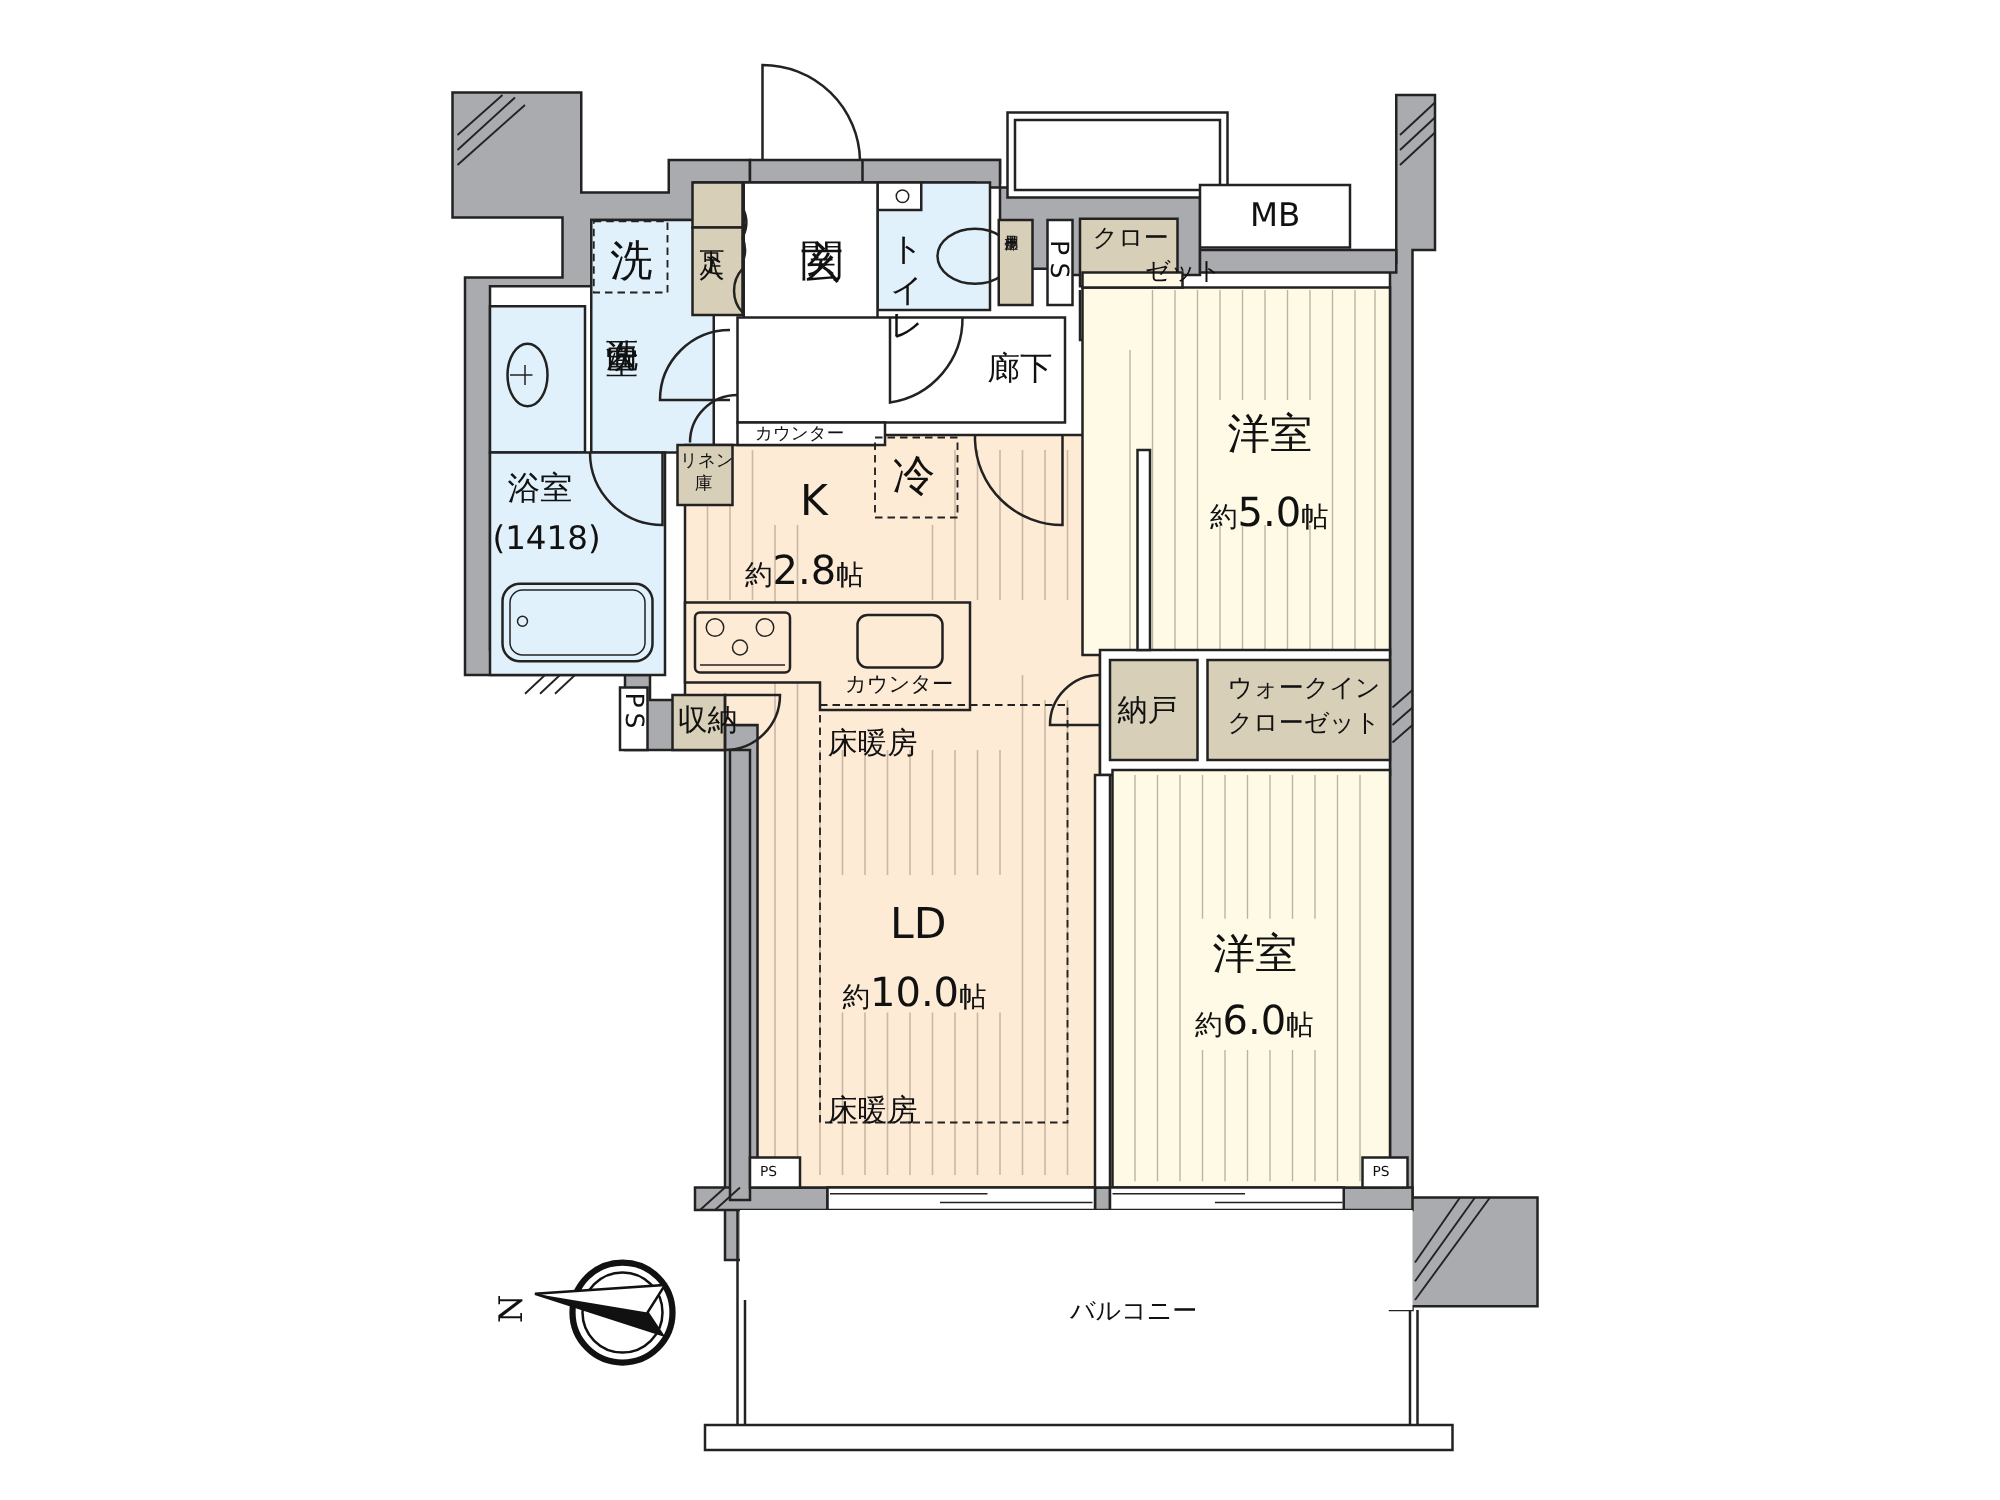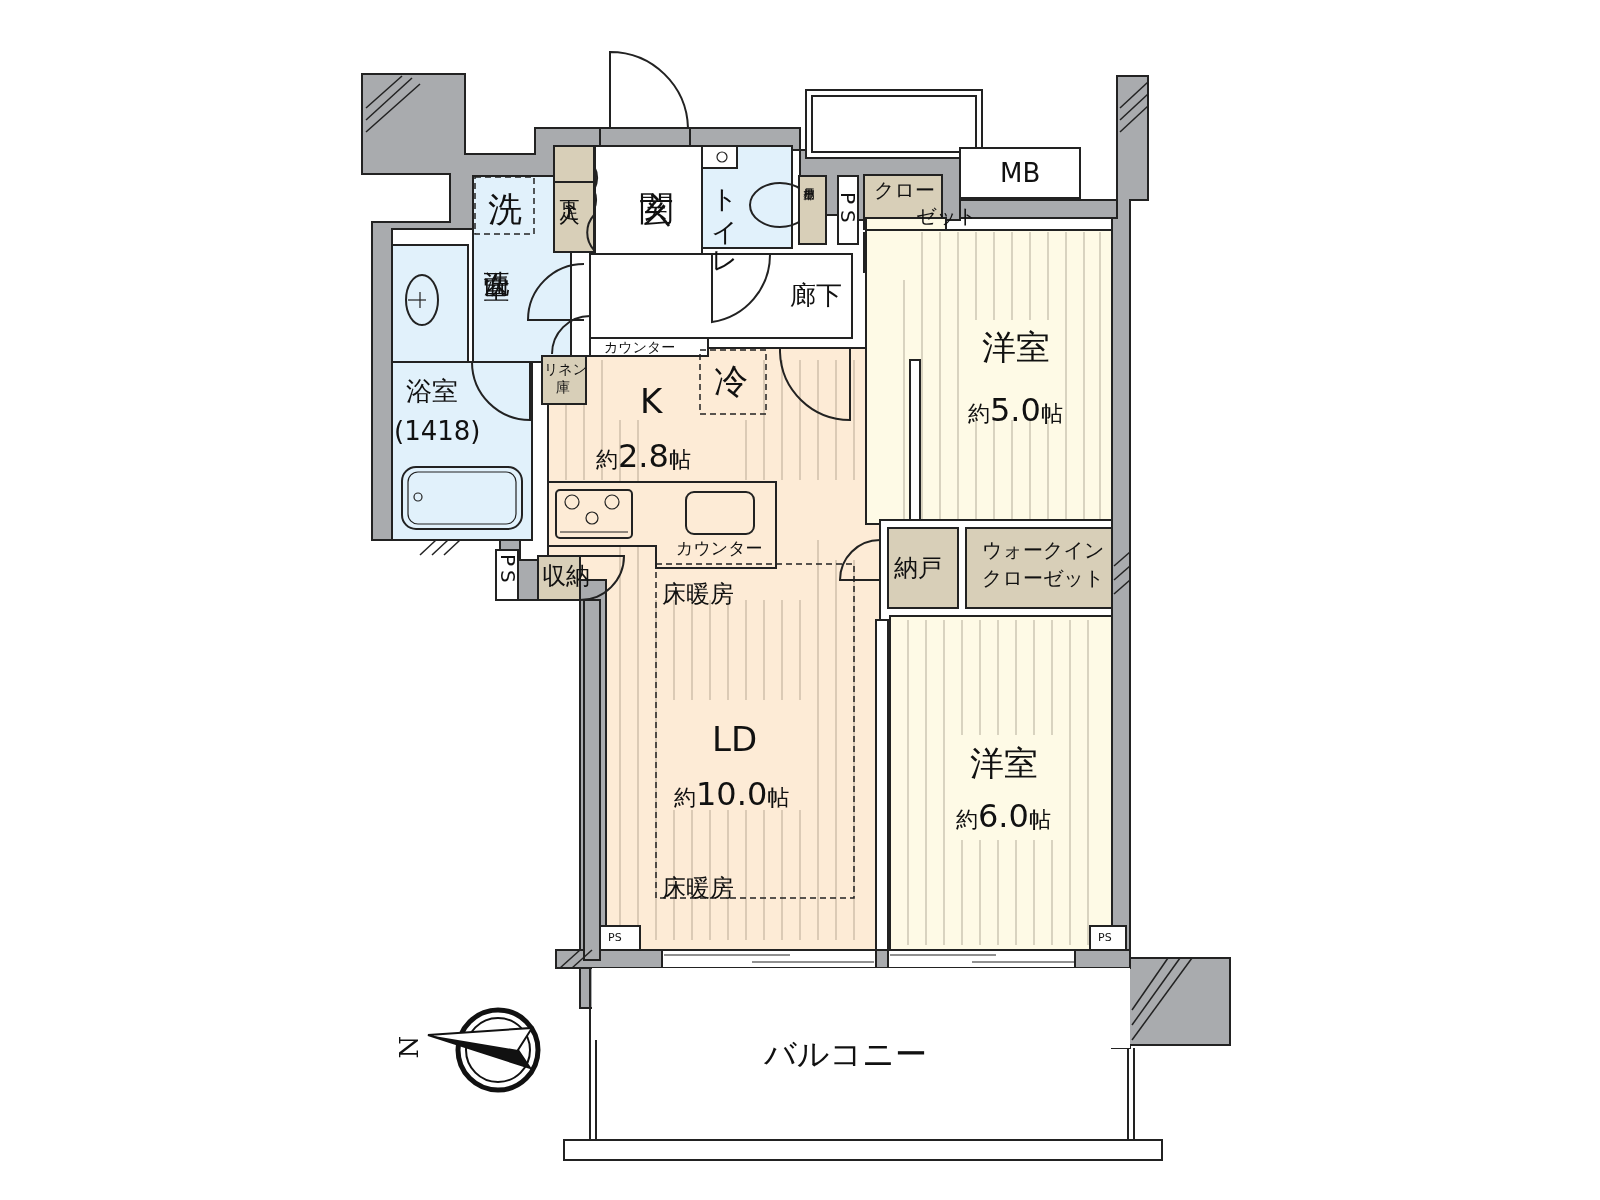--- a/index.html
+++ b/index.html
@@ -270,14 +270,14 @@
 <div class="lbl mid" style="left:662px;top:876px;font-size:24px;">床暖房</div>
 <div class="lbl big" style="left:982px;top:330px;">洋室</div>
 <div class="lbl area" style="left:968px;top:394px;"><span>約</span><b>5.0</b><span>帖</span></div>
 <div class="lbl mid" style="left:894px;top:556px;font-size:24px;">納戸</div>
 <div class="lbl sm" style="left:982px;top:540px;">ウォークイン</div>
 <div class="lbl sm" style="left:982px;top:568px;text-align:right;">クローゼット</div>
 <div class="lbl big" style="left:970px;top:746px;">洋室</div>
 <div class="lbl area" style="left:956px;top:800px;"><span>約</span><b>6.0</b><span>帖</span></div>
 <div class="lbl xs" style="left:608px;top:932px;font-size:11px;">PS</div>
 <div class="lbl xs" style="left:1098px;top:932px;font-size:11px;">PS</div>
-<div class="lbl mid" style="left:764px;top:1038px;font-size:32px;">バルコニー</div>
+<div class="lbl mid" style="left:856px;top:1038px;font-size:20px;">バルコニー</div>
 <div class="lbl mid" style="left:398px;top:1034px;transform:rotate(-90deg);font-family:'DejaVu Serif', serif;">N</div>
 
 </body></html>

